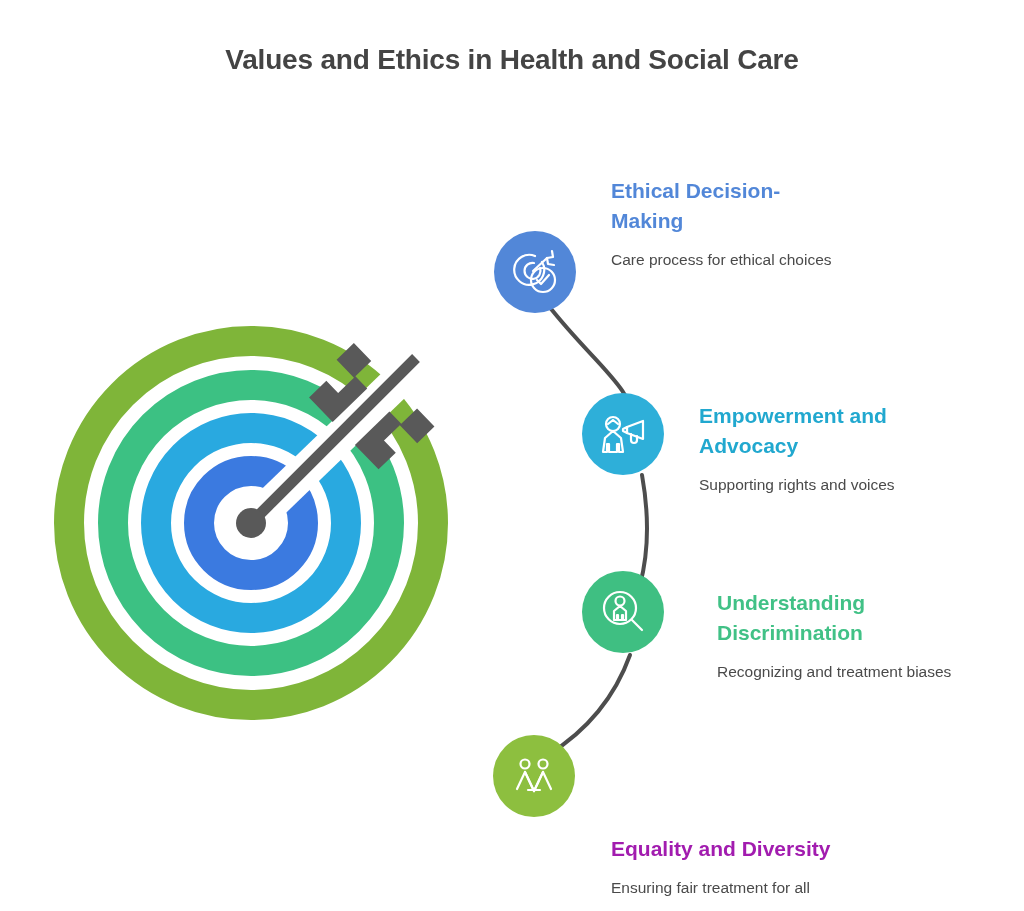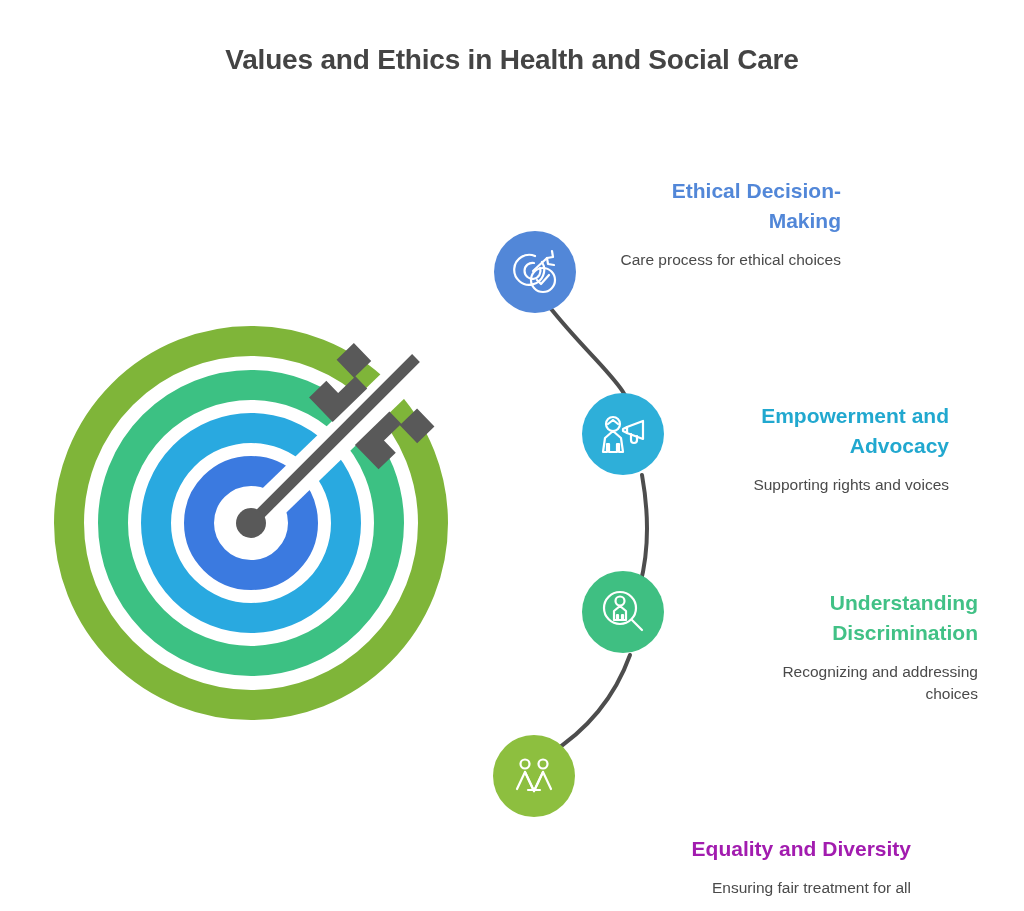--- a/index.html
+++ b/index.html
@@ -60,41 +60,41 @@
     justify-content: center;
   }
   .icon-circle svg { display: block; }
 
   #icon-1 { left: 494px; top: 231px; width: 82px; height: 82px; background: #5287d8; }
   #icon-2 { left: 582px; top: 393px; width: 82px; height: 82px; background: #2eafd9; }
   #icon-3 { left: 582px; top: 571px; width: 82px; height: 82px; background: #3fbf82; }
   #icon-4 { left: 493px; top: 735px; width: 82px; height: 82px; background: #8dbf3f; }
 
   
-  .item-text { position: absolute; text-align: right; }
+  .item-text { position: absolute; }
   .item-heading {
     font-size: 21px;
     font-weight: bold;
     line-height: 1.42;
     margin: 0;
   }
   .item-desc {
     font-size: 15.5px;
     color: #4a4a4a;
     line-height: 1.45;
     margin: 13px 0 0 0;
   }
 
   #text-1 { left: 611px; top: 176px; width: 230px; }
   #text-1 .item-heading { color: #5287d8; }
 
   #text-2 { left: 699px; top: 390px; width: 250px; }
   #text-2 .item-heading { color: #21a8cf; margin-top: 11px; }
 
-  #text-3 { left: 733px; top: 588px; width: 245px; }
+  #text-3 { left: 717px; top: 588px; width: 245px; }
   #text-3 .item-heading { color: #41c186; }
 
   #text-4 { left: 611px; top: 801px; width: 300px; }
   #text-4 .item-heading { color: #a21caf; margin-top: 33px; }
 </style>
 </head>
 <body>
 
 <div id="infographic">
 
@@ -195,21 +195,21 @@
     <p class="item-desc">Care process for ethical choices</p>
   </div>
 
   <div class="item-text" id="text-2">
     <p class="item-heading">Empowerment and Advocacy</p>
     <p class="item-desc">Supporting rights and voices</p>
   </div>
 
   <div class="item-text" id="text-3">
     <p class="item-heading">Understanding Discrimination</p>
-    <p class="item-desc">Recognizing and addressing choices</p>
+    <p class="item-desc">Recognizing and treatment biases</p>
   </div>
 
   <div class="item-text" id="text-4">
     <p class="item-heading">Equality and Diversity</p>
     <p class="item-desc">Ensuring fair treatment for all</p>
   </div>
 
 </div>
 
 </body></html>

